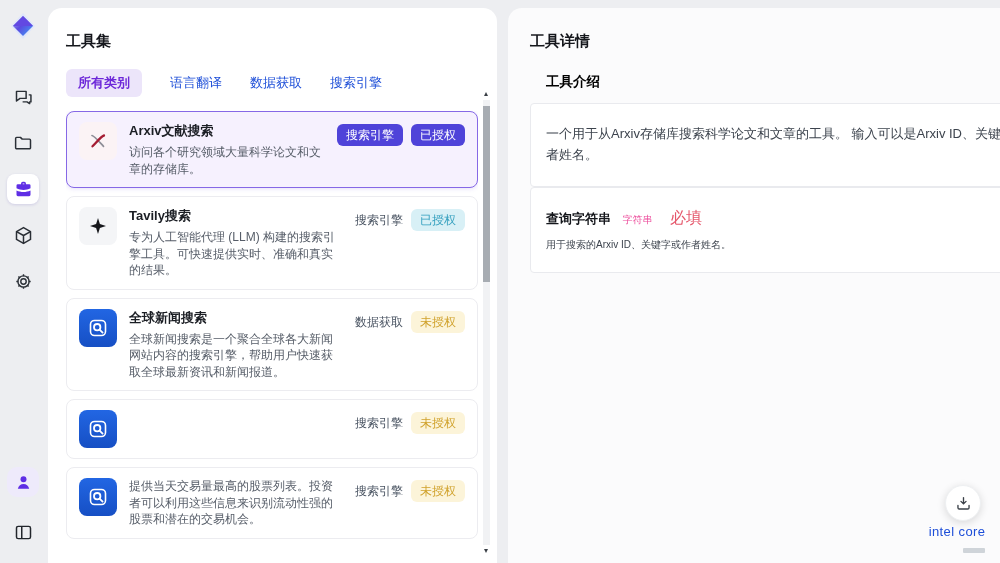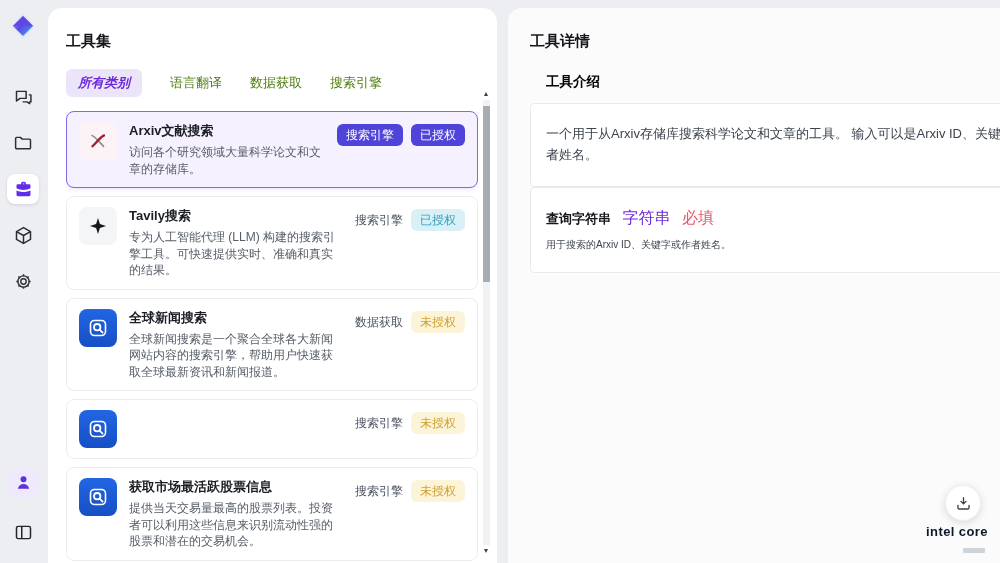--- a/index.html
+++ b/index.html
@@ -18,23 +18,23 @@
   .side-btn svg { width:21px; height:21px; }
   .side-btn.active { background:#ffffff; box-shadow:0 1px 3px rgba(80,60,180,.18); }
   .side-bottom { margin-top:auto; display:flex; flex-direction:column; align-items:center;
     gap:4px; padding-bottom:8px; }
   .side-btn.user-active { background:#eeeafb; border-radius:10px; }
   
   .main-card { position:absolute; left:48px; top:8px; width:449px; height:555px;
     background:#fff; border-radius:14px 14px 0 0; padding:16px 8px 0 18px; overflow:hidden; }
   .page-title { font-size:15px; font-weight:700; color:#15171c; margin:8px 0 18px; }
   .tabs { display:flex; align-items:center; gap:28px; margin-bottom:14px; font-size:13px; }
-  .tab { border:0; background:transparent; color:#4d7c0f; cursor:pointer; padding:5px 0;
+  .tab { border:0; background:transparent; color:#1d4ed8; cursor:pointer; padding:5px 0;
     font-size:13px; font-family:inherit; white-space:nowrap; }
-  .tab.tab-active { background:#ece5fa; color:#6d28d9; font-weight:700; padding:5px 12px; border-radius:6px;font-style:italic; }
+  .tab.tab-active { background:#ece5fa; color:#6d28d9; font-weight:700; padding:5px 12px; border-radius:6px; }
   .tool-list { width:412px; display:flex; flex-direction:column; gap:8px; height:468px; overflow:hidden; }
   .tool-item { position:relative; display:flex; gap:12px; align-items:flex-start;
     background:#fff; border:1px solid #ececf0; border-radius:8px; padding:10px 12px; cursor:pointer;justify-content:space-between; }
   .tool-item.item-selected { background:#f6f1fe; border:1.5px solid #8668e6;
     box-shadow:0 1px 4px rgba(122,86,230,.18); }
   .tool-icon { width:38px; height:38px; border-radius:8px; flex:none; display:grid; place-items:center; }
   .g { display:none; width:24px; height:24px; }
   .icon-arxiv { background:#fbf3f5; } .icon-arxiv .g-arxiv { display:block; }
   .icon-star { background:#f4f5f7; } .icon-star .g-star { display:block; }
   .icon-bluesearch { background:linear-gradient(180deg,#2266e3,#164fc4); }
@@ -56,30 +56,30 @@
   .sb-thumb { position:absolute; top:6px; left:0; width:7px; height:176px; background:#a7acb2; }
   
   .detail-card { position:absolute; left:508px; top:8px; width:580px; height:555px;
     background:#fbfbfc; border-radius:14px 14px 0 0; padding:16px 22px; }
   .detail-title { font-size:15px; font-weight:700; color:#15171c; margin:8px 0 22px; }
   .section-h { font-size:13.5px; font-weight:700; color:#000000; margin:18px 16px 12px; }
   .box { background:#fff; border:1px solid #e9eaee; border-radius:4px; padding:20px 15px; }
   .intro-text { font-size:13px; color:#3c434d; line-height:1.6; }
   .param-head { margin-bottom:9px; }
   .param-name { font-size:13px; font-weight:700; color:#15171c; margin-right:7px; }
-  .param-type { font-size:16px; color:#6d28d9; margin-right:7px; }
+  .param-type { font-size:10px; color:#ec4899; margin-right:13px; }
   .param-required { font-size:16px; color:#e5576b; }
   .param-desc { font-size:10px; color:#3c434d; }
   
   .fab { position:absolute; left:945px; top:485px; width:36px; height:36px; border-radius:50%;
     background:#fff; border:1px solid #eef0f2; box-shadow:0 2px 8px rgba(0,0,0,.14);
     display:grid; place-items:center; cursor:pointer; }
   .fab svg { width:19px; height:19px; }
   .brand-wrap { position:absolute; left:915px; top:524px; width:84px; text-align:center; }
-  .brand { color:#0f172a; font-size:13px; font-weight:700; letter-spacing:.4px; }
+  .brand { color:#1d4ed8; font-size:13px; font-weight:400; letter-spacing:.4px; }
   .brand-sub { display:inline-block; width:22px; height:5px; background:#cfd4d9; border-radius:1px; margin:3px 0 0 34px; }
 </style>
 </head>
 <body>
 
 <div class="page">
 
   <nav class="sidebar">
     <div class="logo">
       <svg viewBox="0 0 32 32">
@@ -237,21 +237,20 @@
           <div class="tool-icon icon-bluesearch">
 
             <svg class="g g-bluesearch" viewBox="0 0 24 24" fill="none">
               <rect x="4.5" y="4.5" width="15" height="15" rx="4" stroke="#ffffff" stroke-width="1.6"></rect>
               <circle cx="11.2" cy="11.2" r="3.2" stroke="#ffffff" stroke-width="1.8"></circle>
               <path d="M13.6 13.6l3 3" stroke="#ffffff" stroke-width="1.8" stroke-linecap="round"></path>
             </svg>
 
           </div>
           <div class="tool-text">
-            <div class="tool-name">获取市场最活跃股票信息</div>
             <div class="tool-desc">提供当天交易量最高的股票列表。投资者可以利用这些信息来识别流动性强的股票和潜在的交易机会。</div>
           </div>
           <div class="tool-badges">
             <span class="cat cat-plain">搜索引擎</span>
             <span class="auth auth-yellow">未授权</span>
           </div>
         </div>
 
       </div>
 

